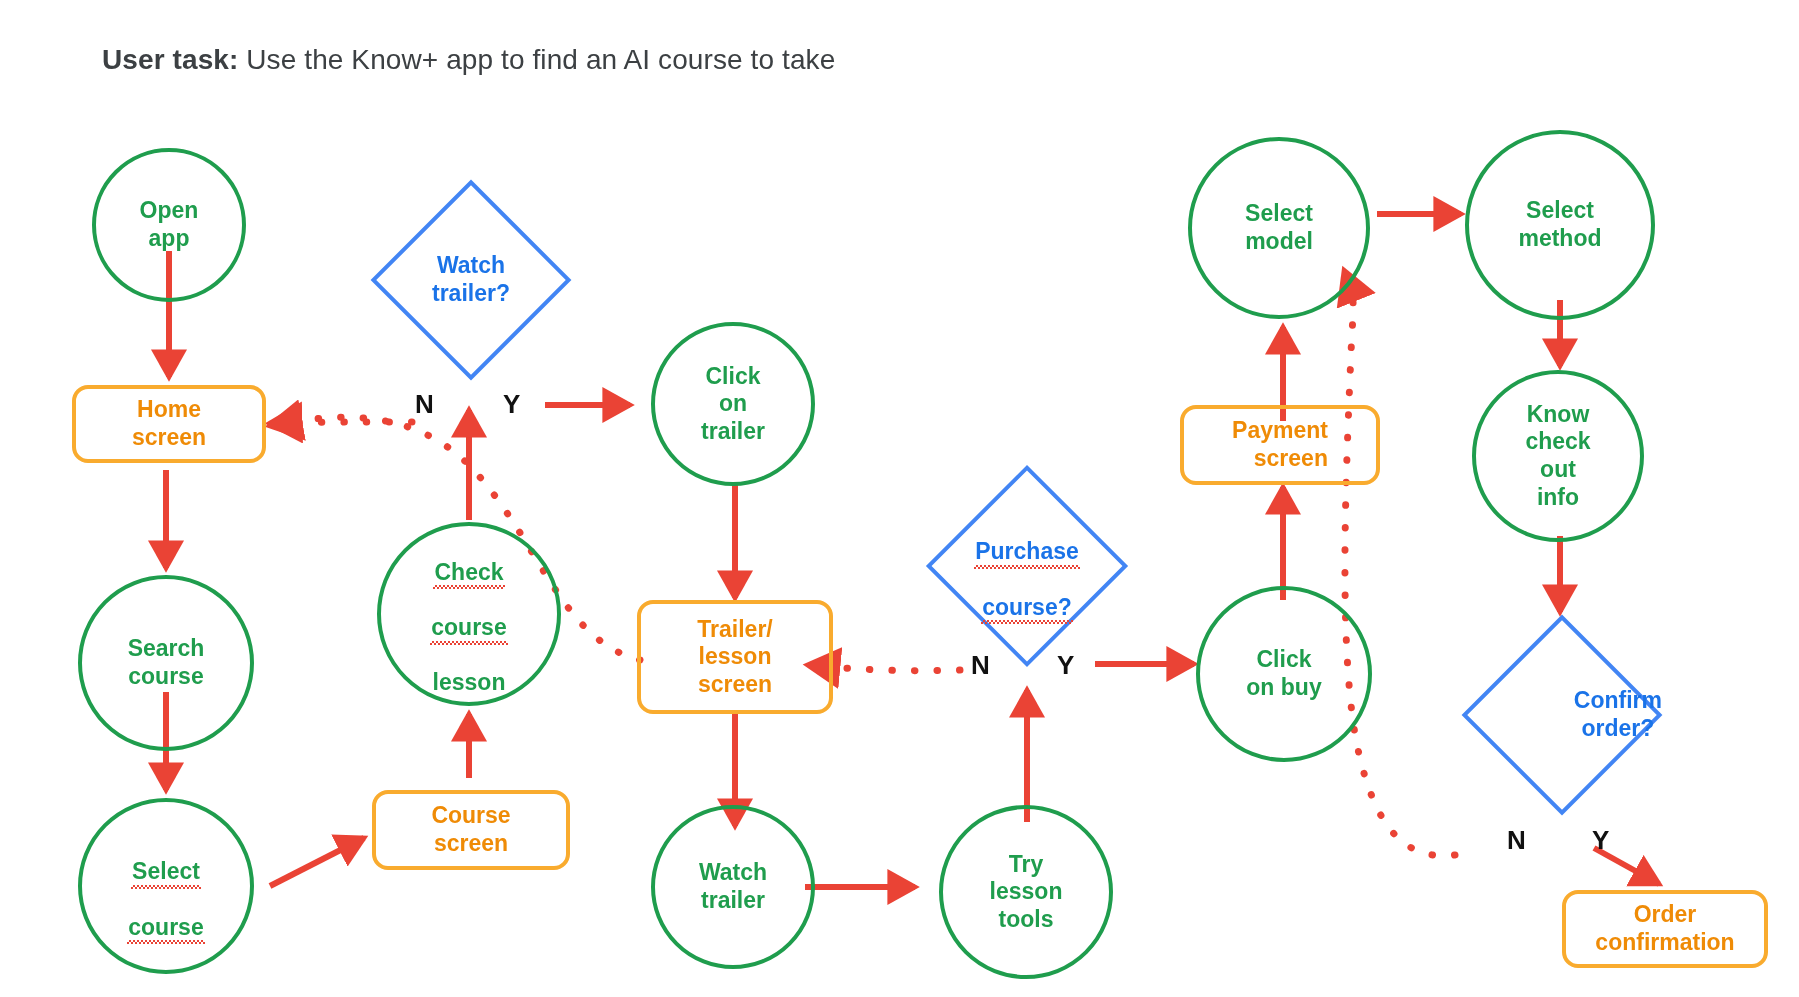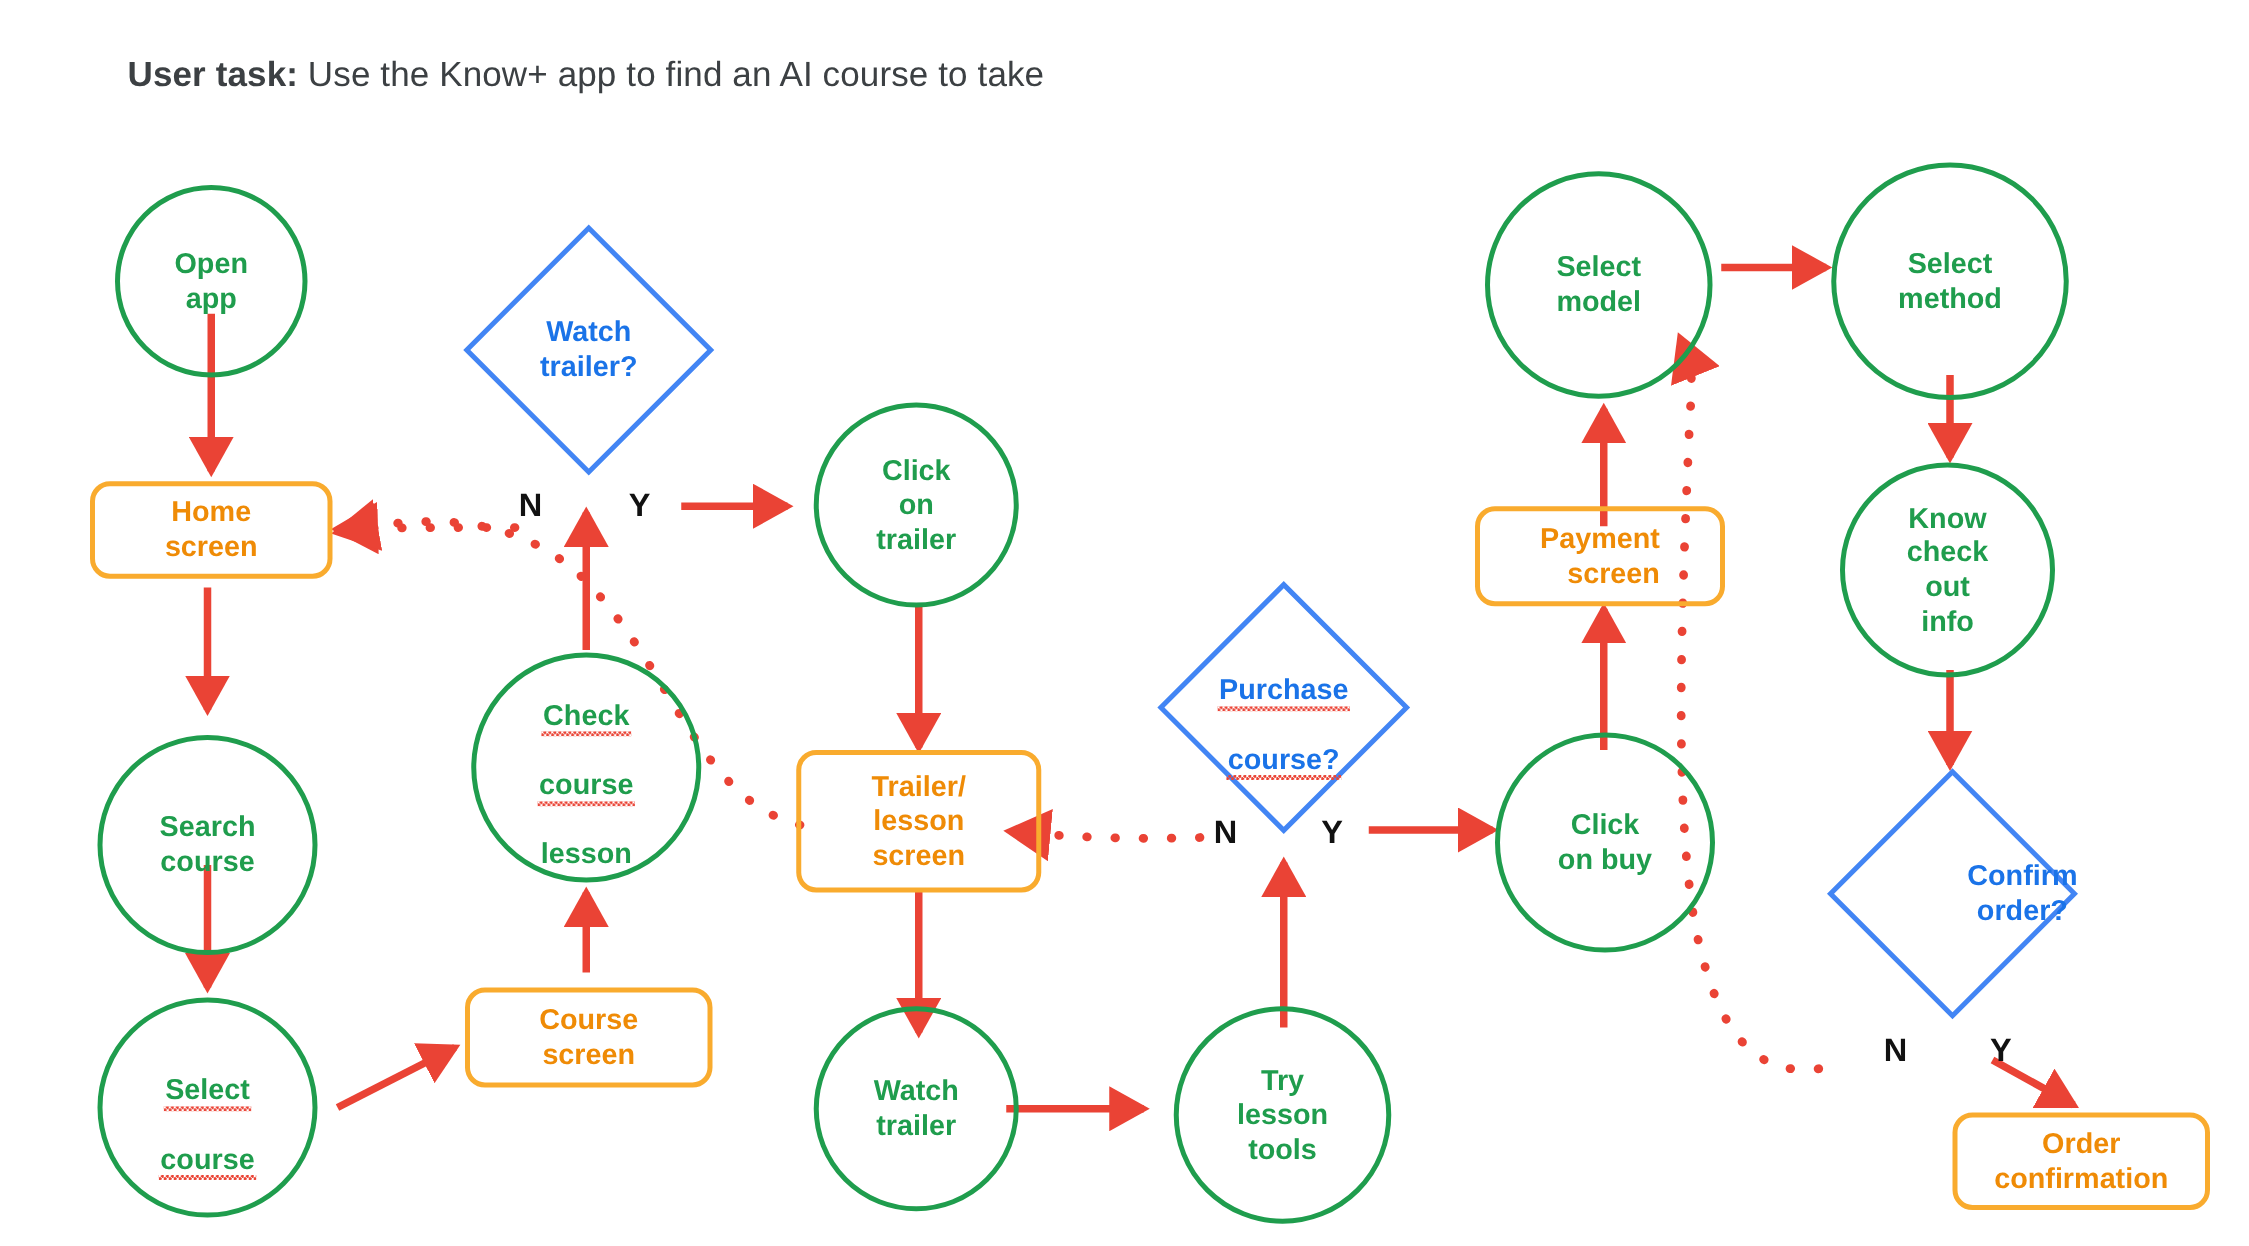--- a/index.html
+++ b/index.html
@@ -200,21 +200,21 @@
   <div class="node circle" style="left:92px; top:148px; width:154px; height:154px;">
     <span class="lbl">Open
 app</span>
   </div>
 
   <div class="node rounded" style="left:72px; top:385px; width:194px; height:78px;">
     <span class="lbl">Home
 screen</span>
   </div>
 
-  <div class="node circle" style="left:78px; top:588px; width:176px; height:176px;">
+  <div class="node circle" style="left:78px; top:575px; width:176px; height:176px;">
     <span class="lbl">Search
 course</span>
   </div>
 
   <div class="node circle" style="left:78px; top:798px; width:176px; height:176px;">
     <span class="lbl">
       <span class="sq">Select</span><br>
       <span class="sq">course</span>
     </span>
   </div>

